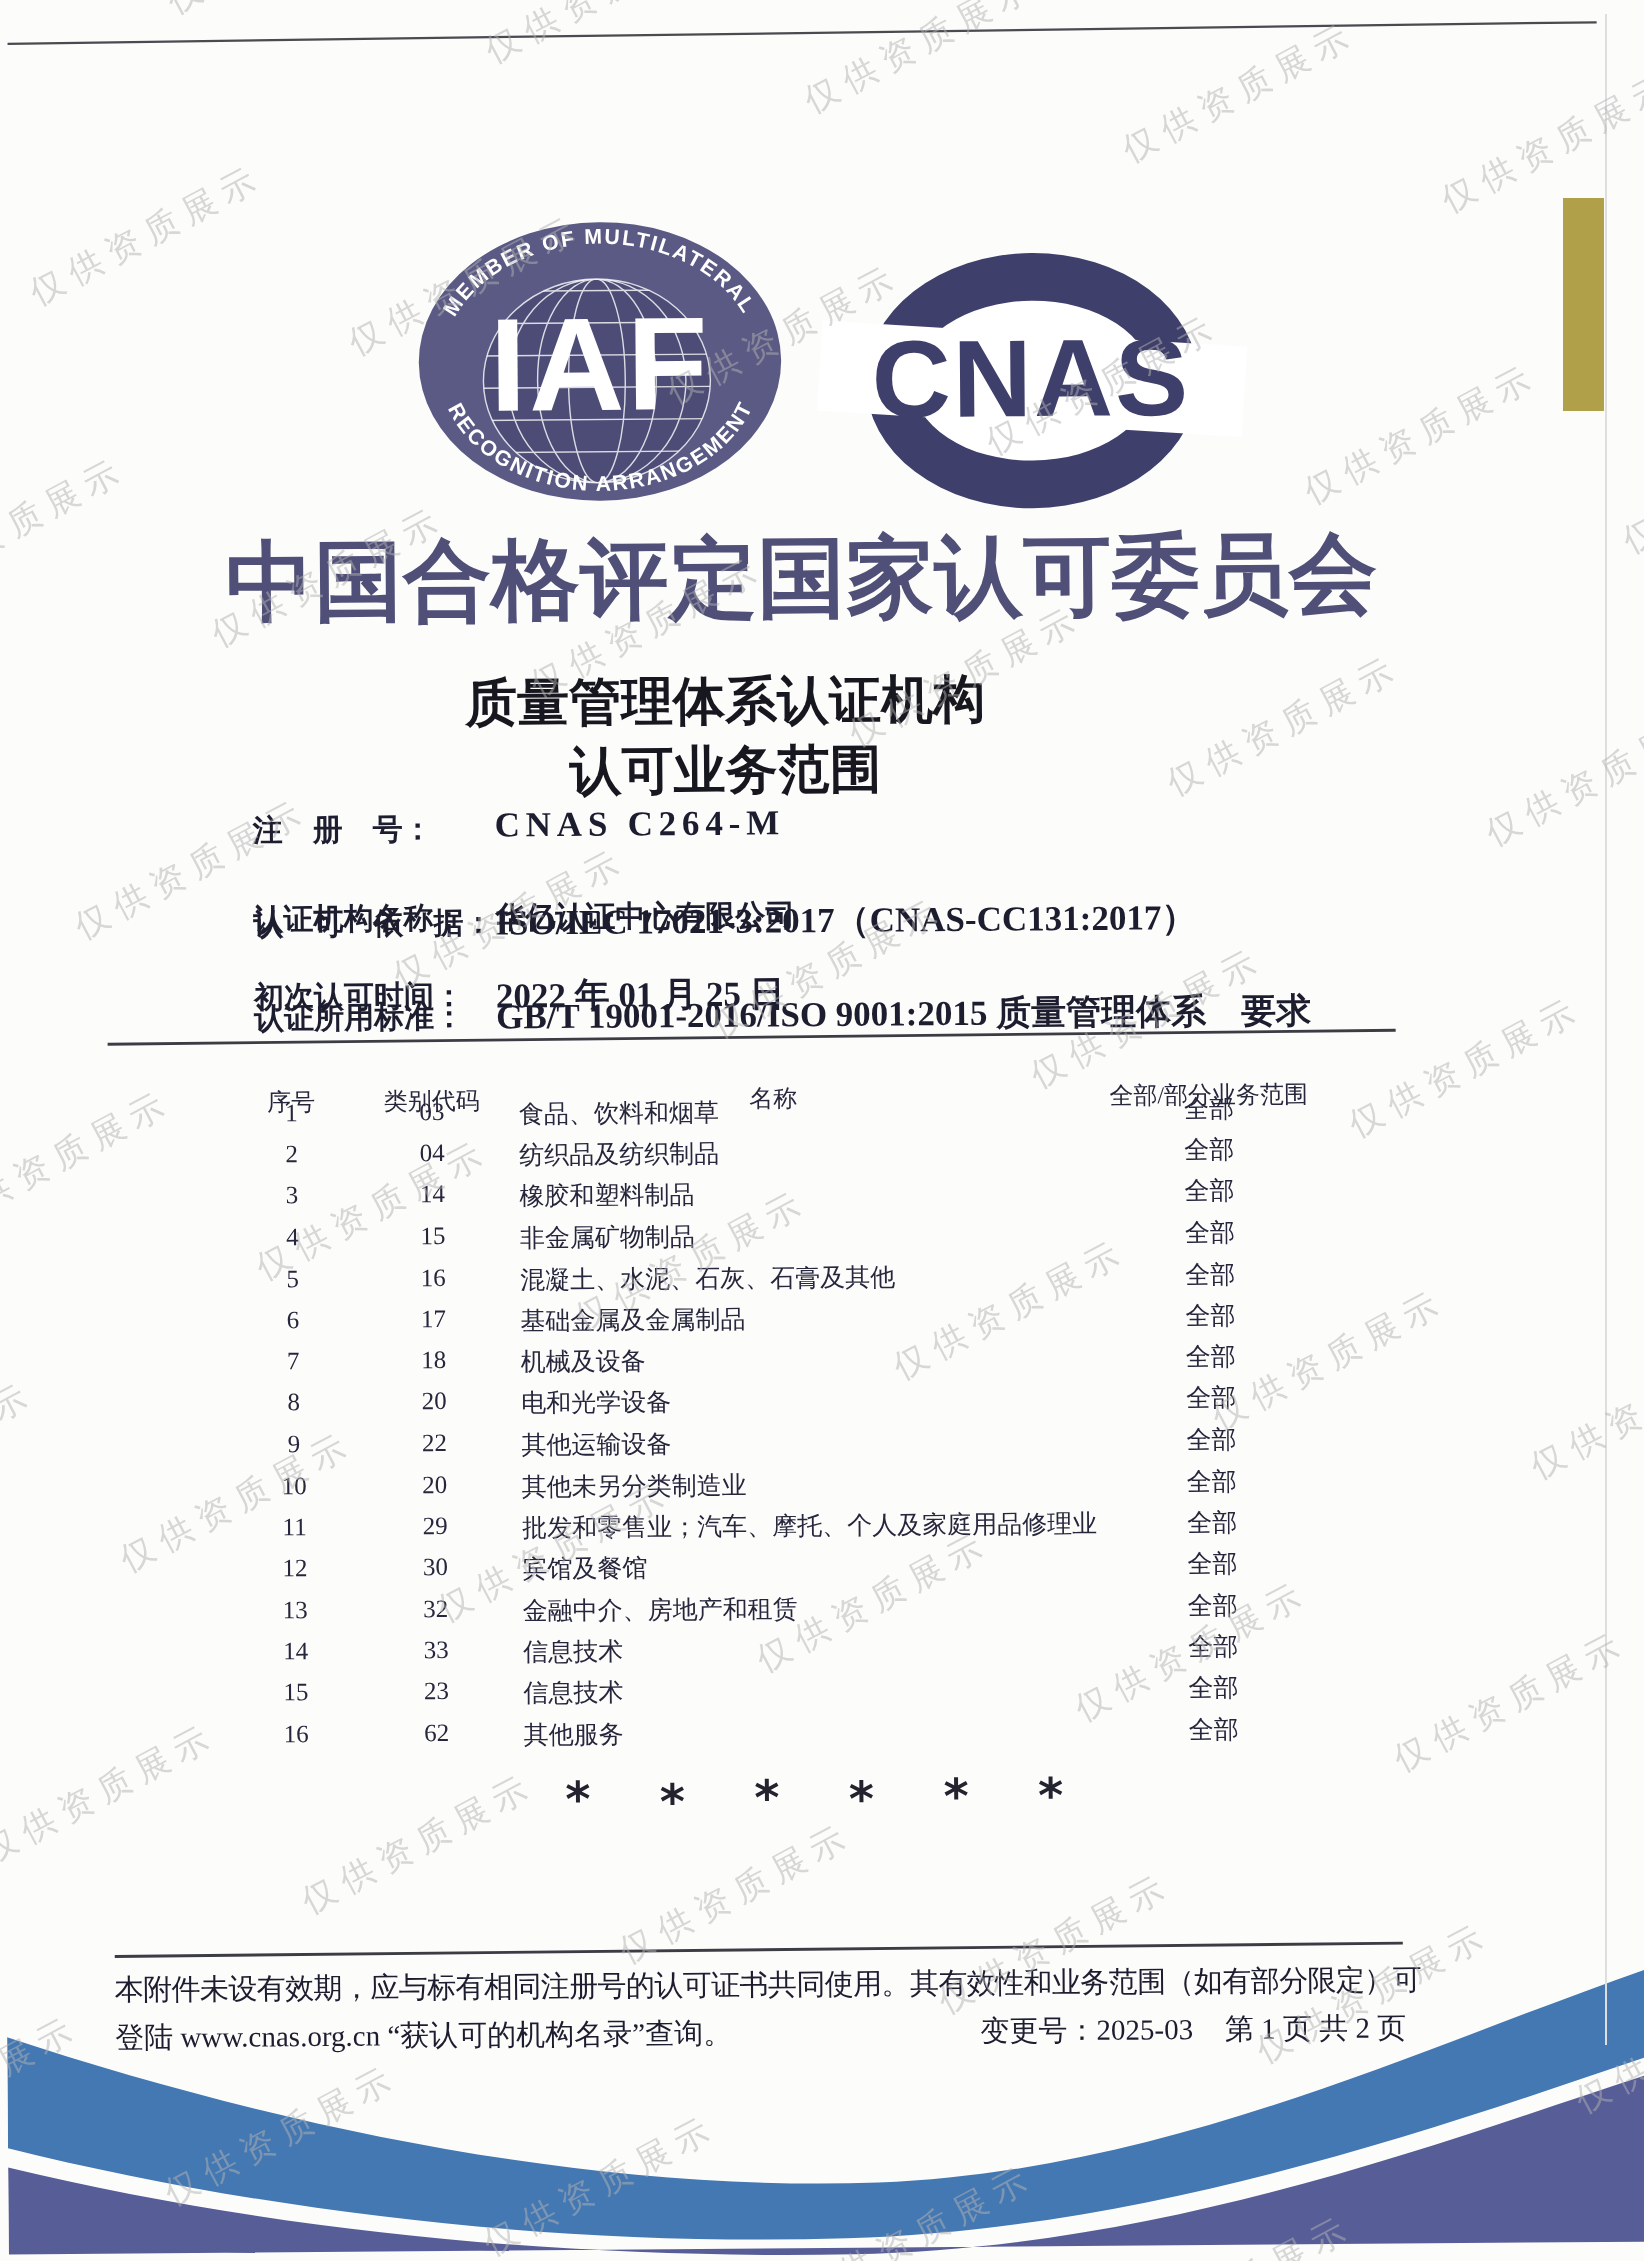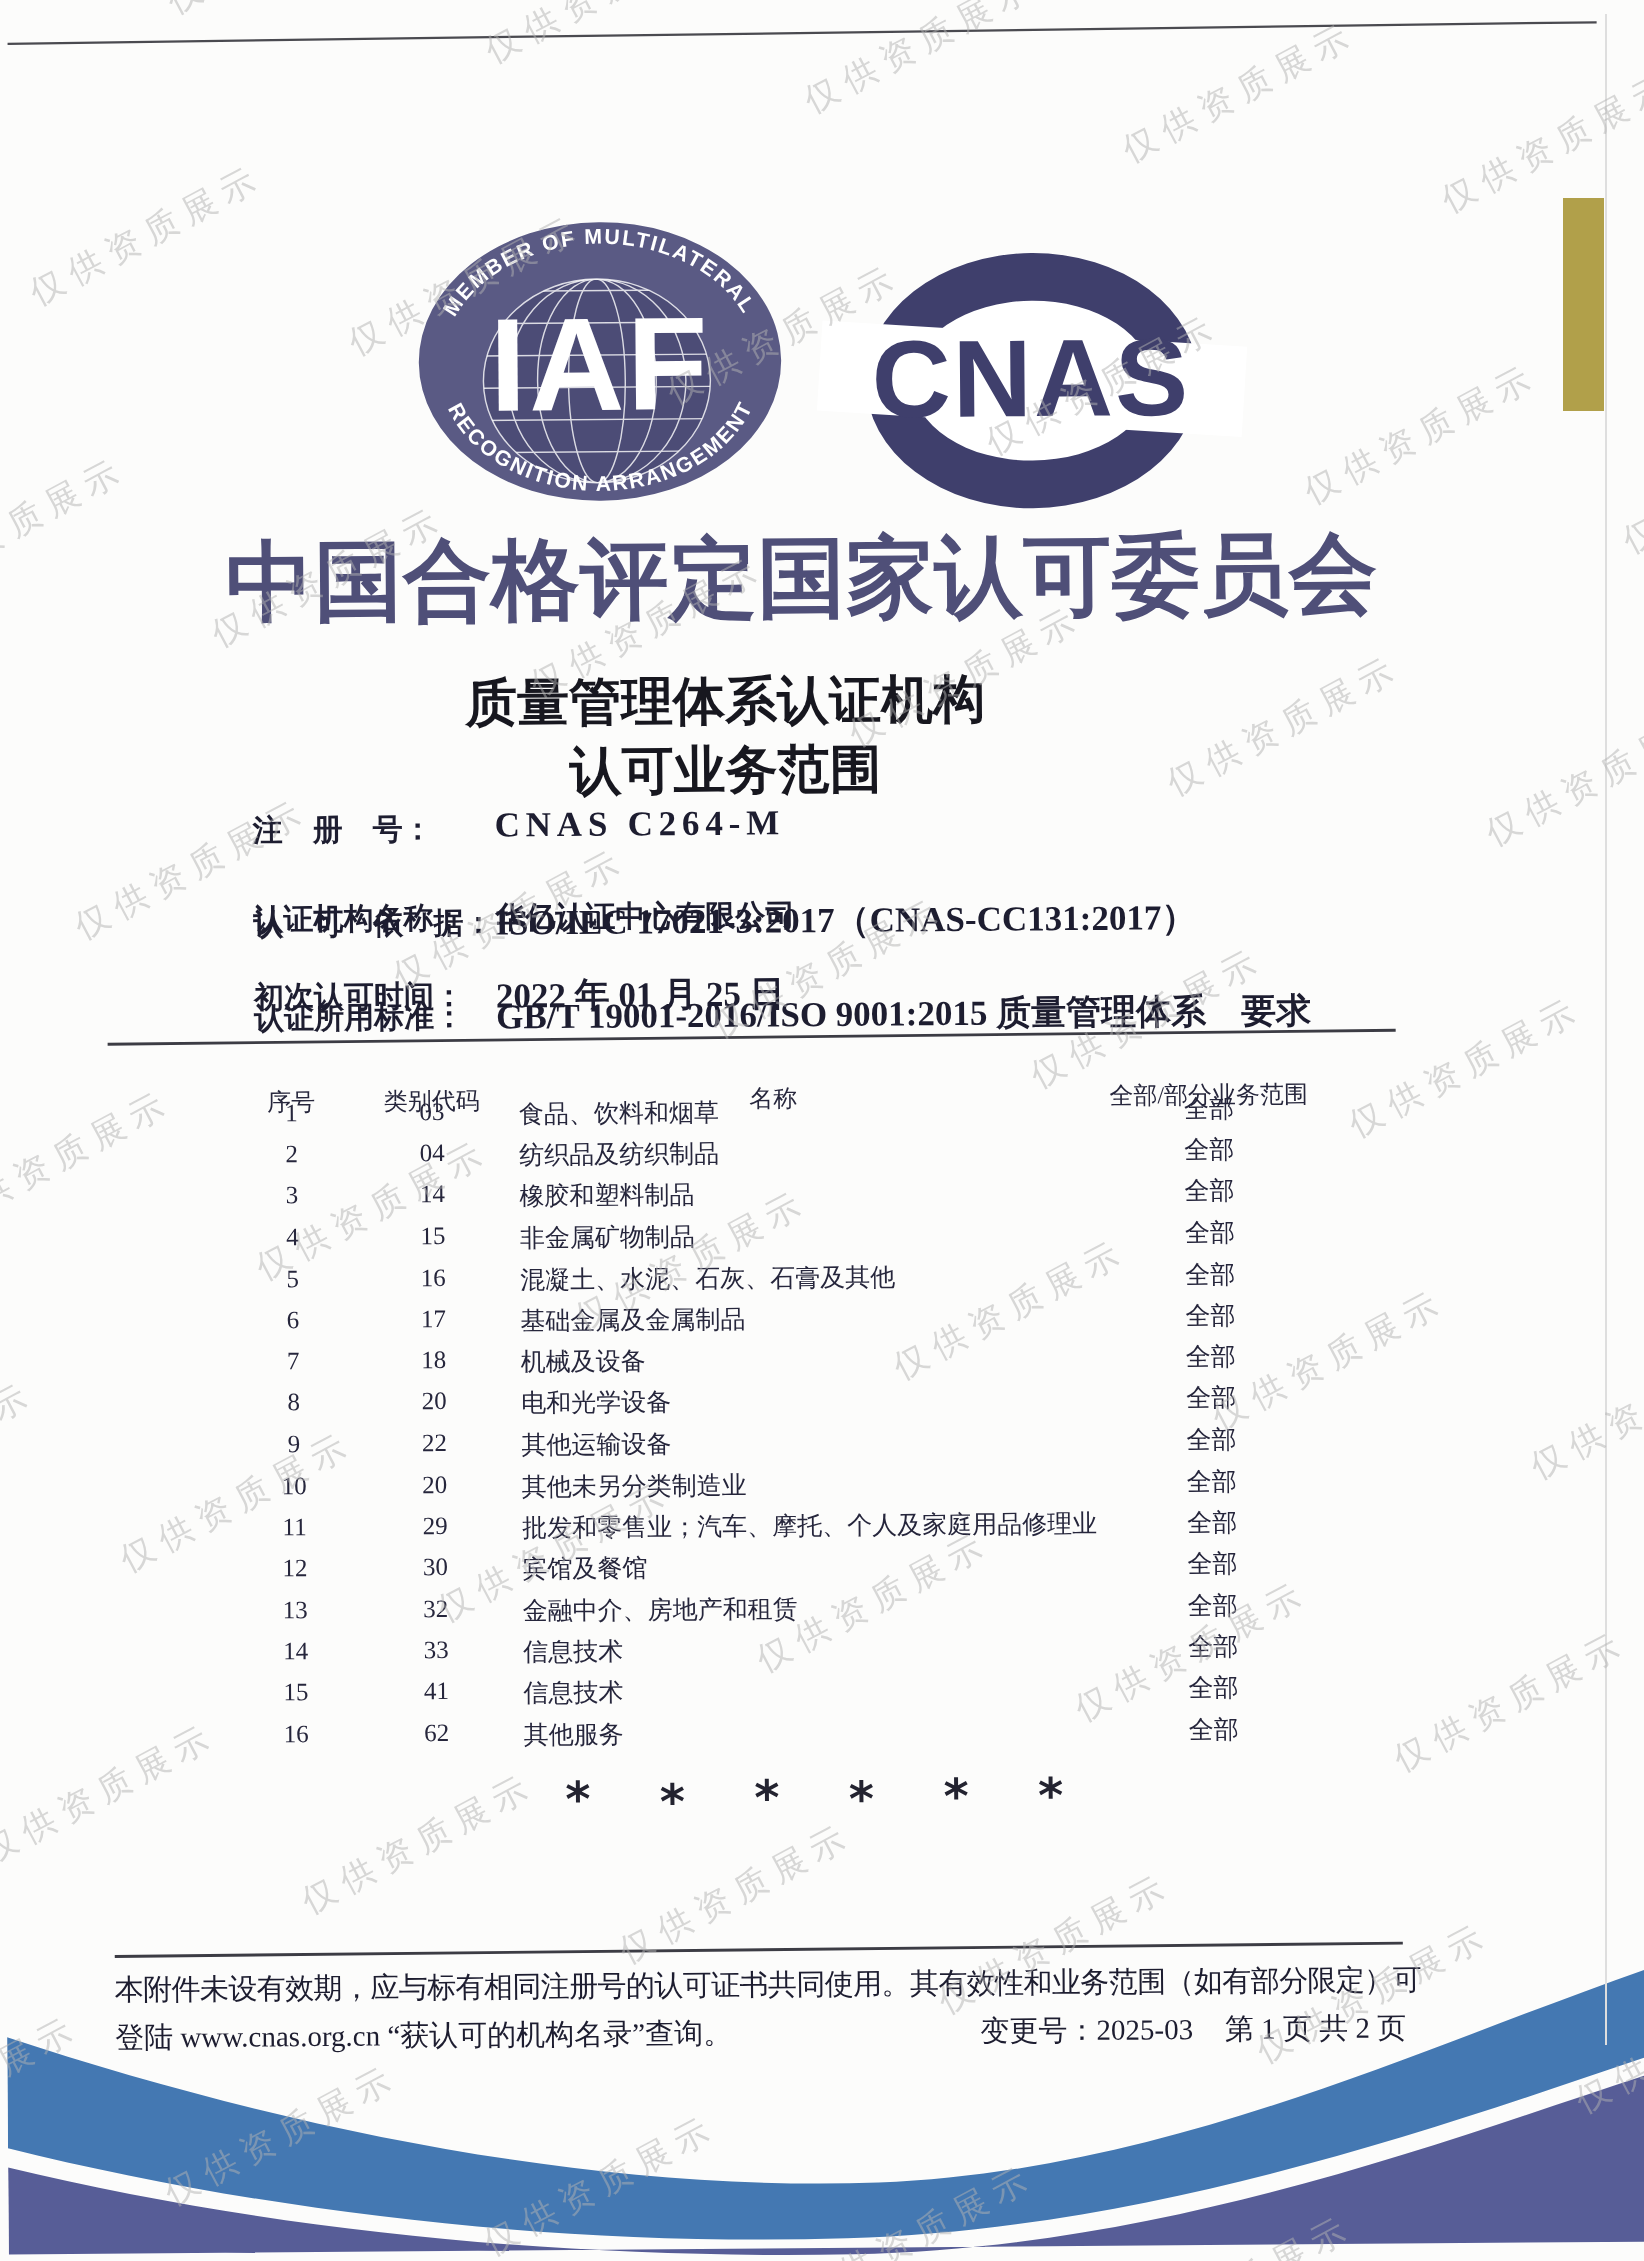--- a/index.html
+++ b/index.html
@@ -241,21 +241,21 @@
         <span class="c c-scope">全部</span>
       </div>
     <div class="trow" style="top:1633px">
         <span class="c c-no">14</span>
         <span class="c c-code">33</span>
         <span class="c c-name">信息技术</span>
         <span class="c c-scope">全部</span>
       </div>
     <div class="trow" style="top:1674px">
         <span class="c c-no">15</span>
-        <span class="c c-code">41</span>
+        <span class="c c-code">23</span>
         <span class="c c-name">信息技术</span>
         <span class="c c-scope">全部</span>
       </div>
     <div class="trow" style="top:1716px">
         <span class="c c-no">16</span>
         <span class="c c-code">62</span>
         <span class="c c-name">其他服务</span>
         <span class="c c-scope">全部</span>
       </div>
 

